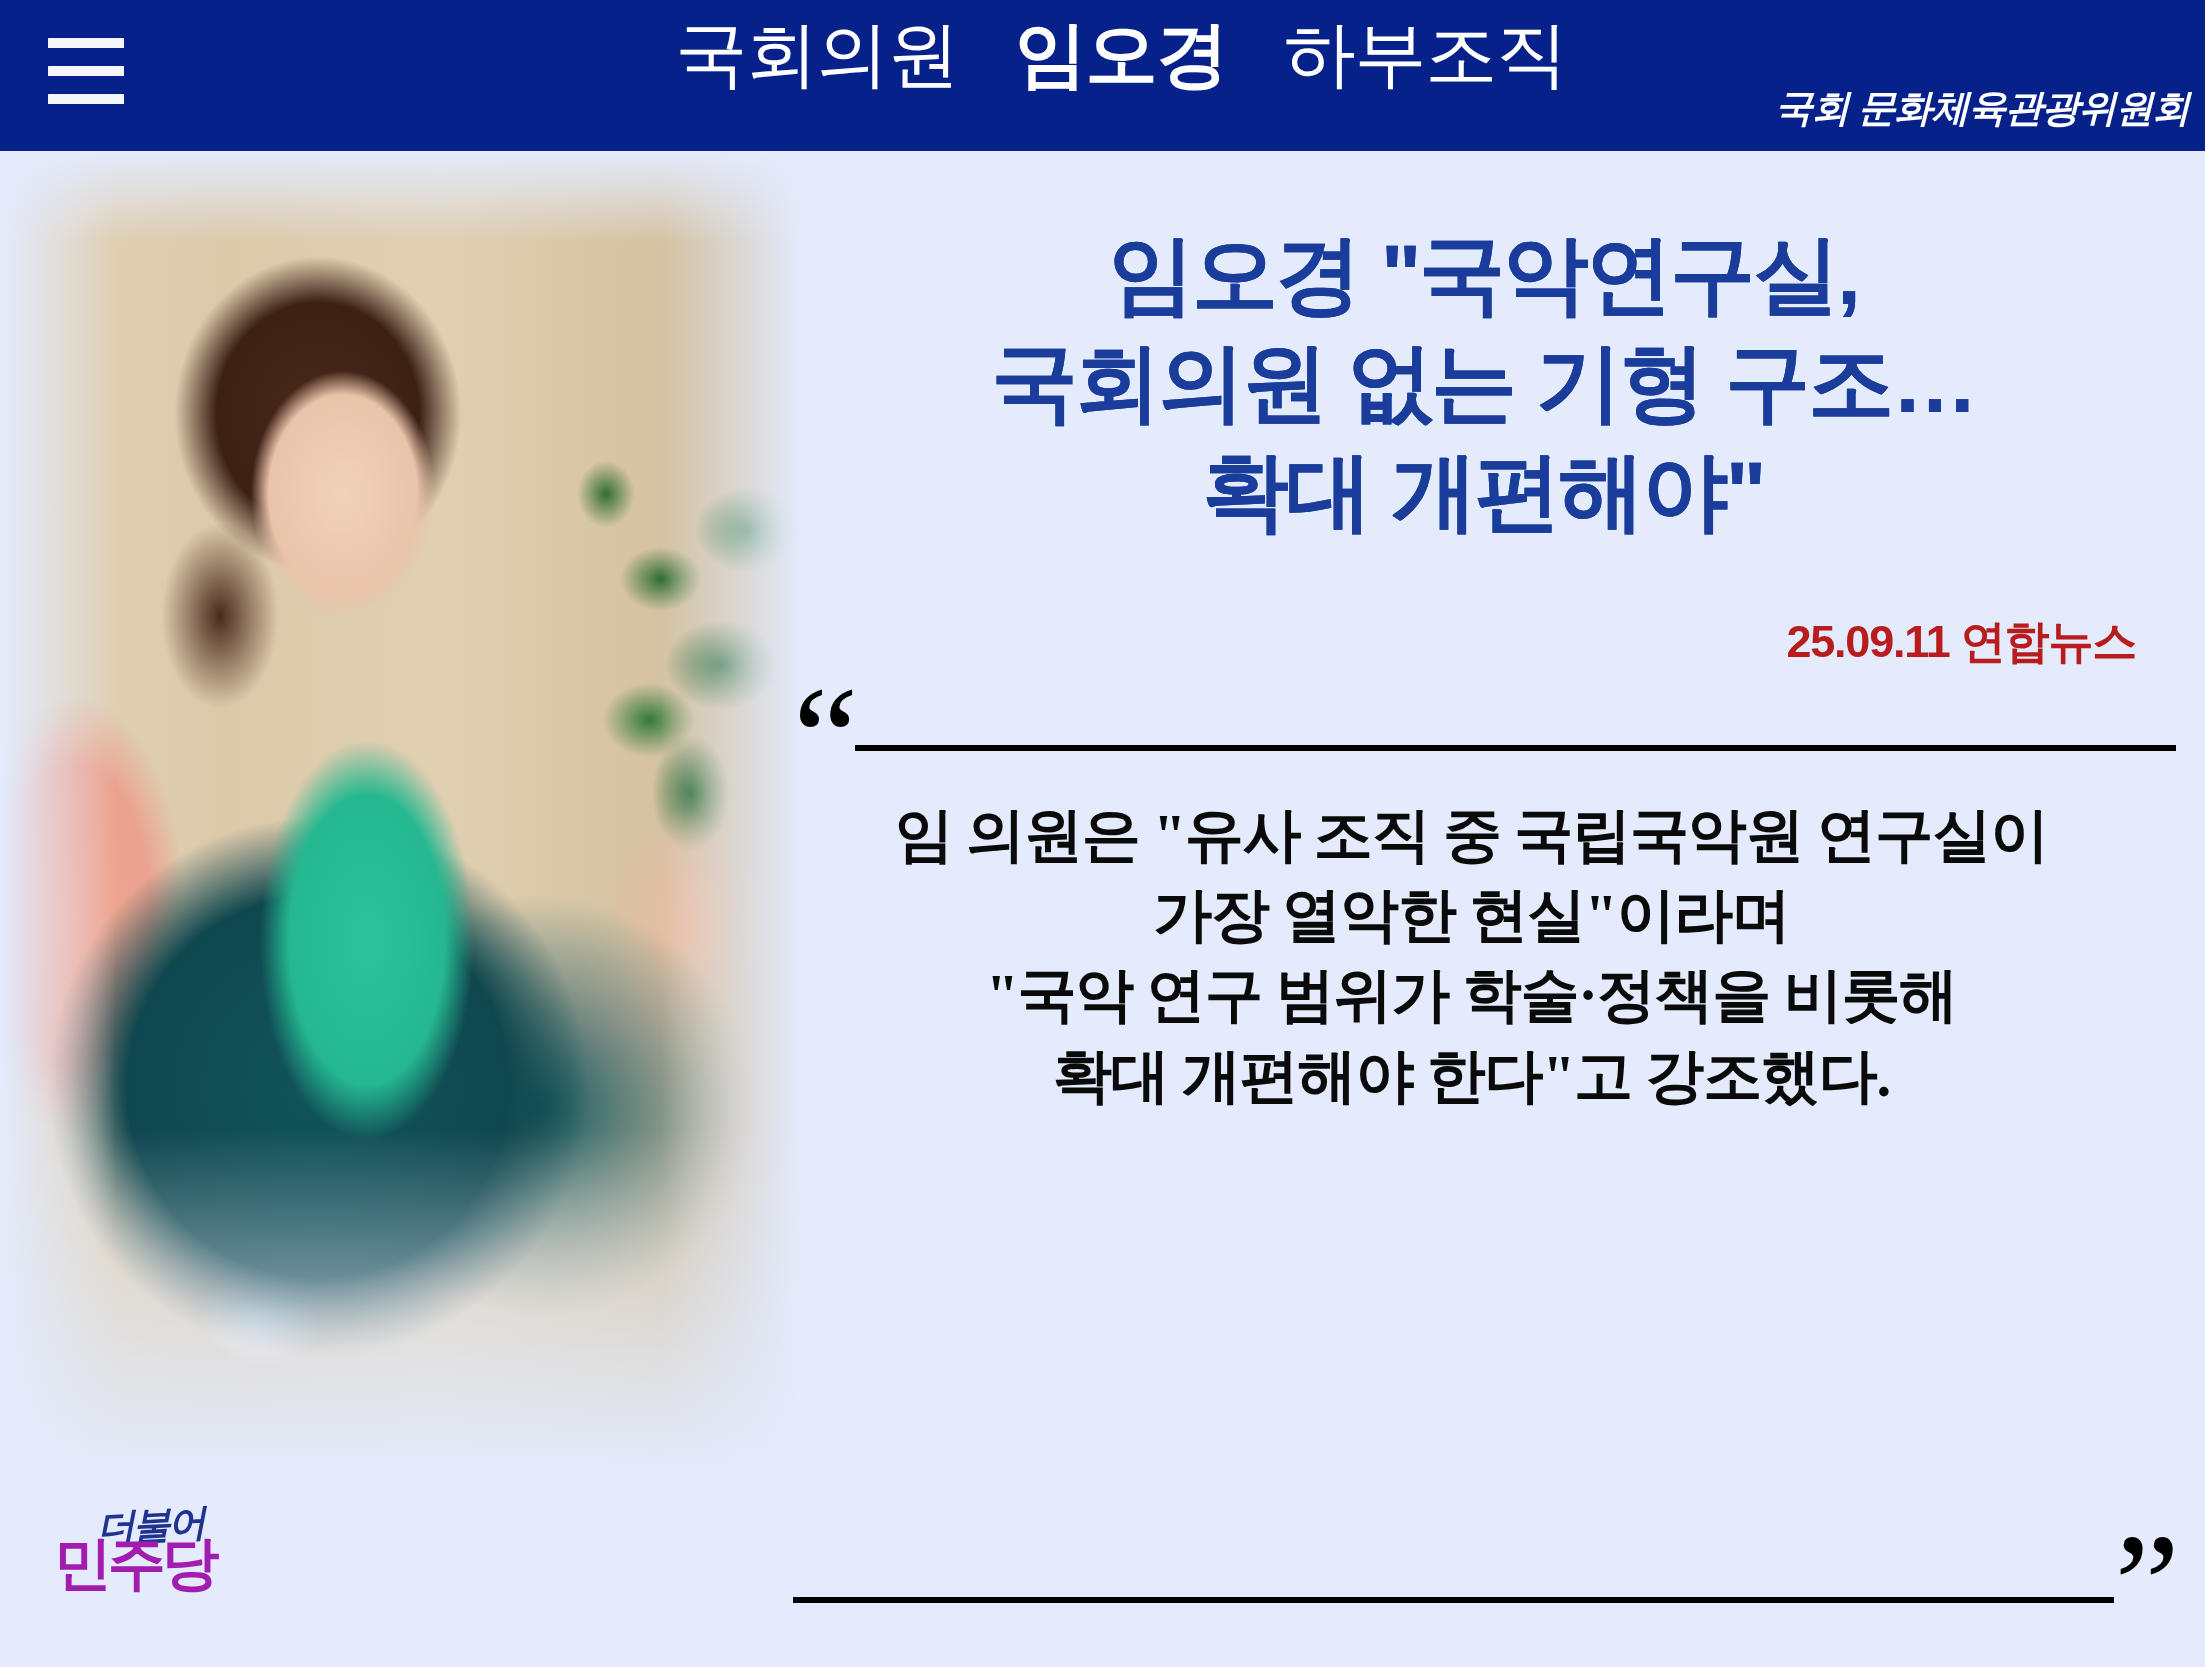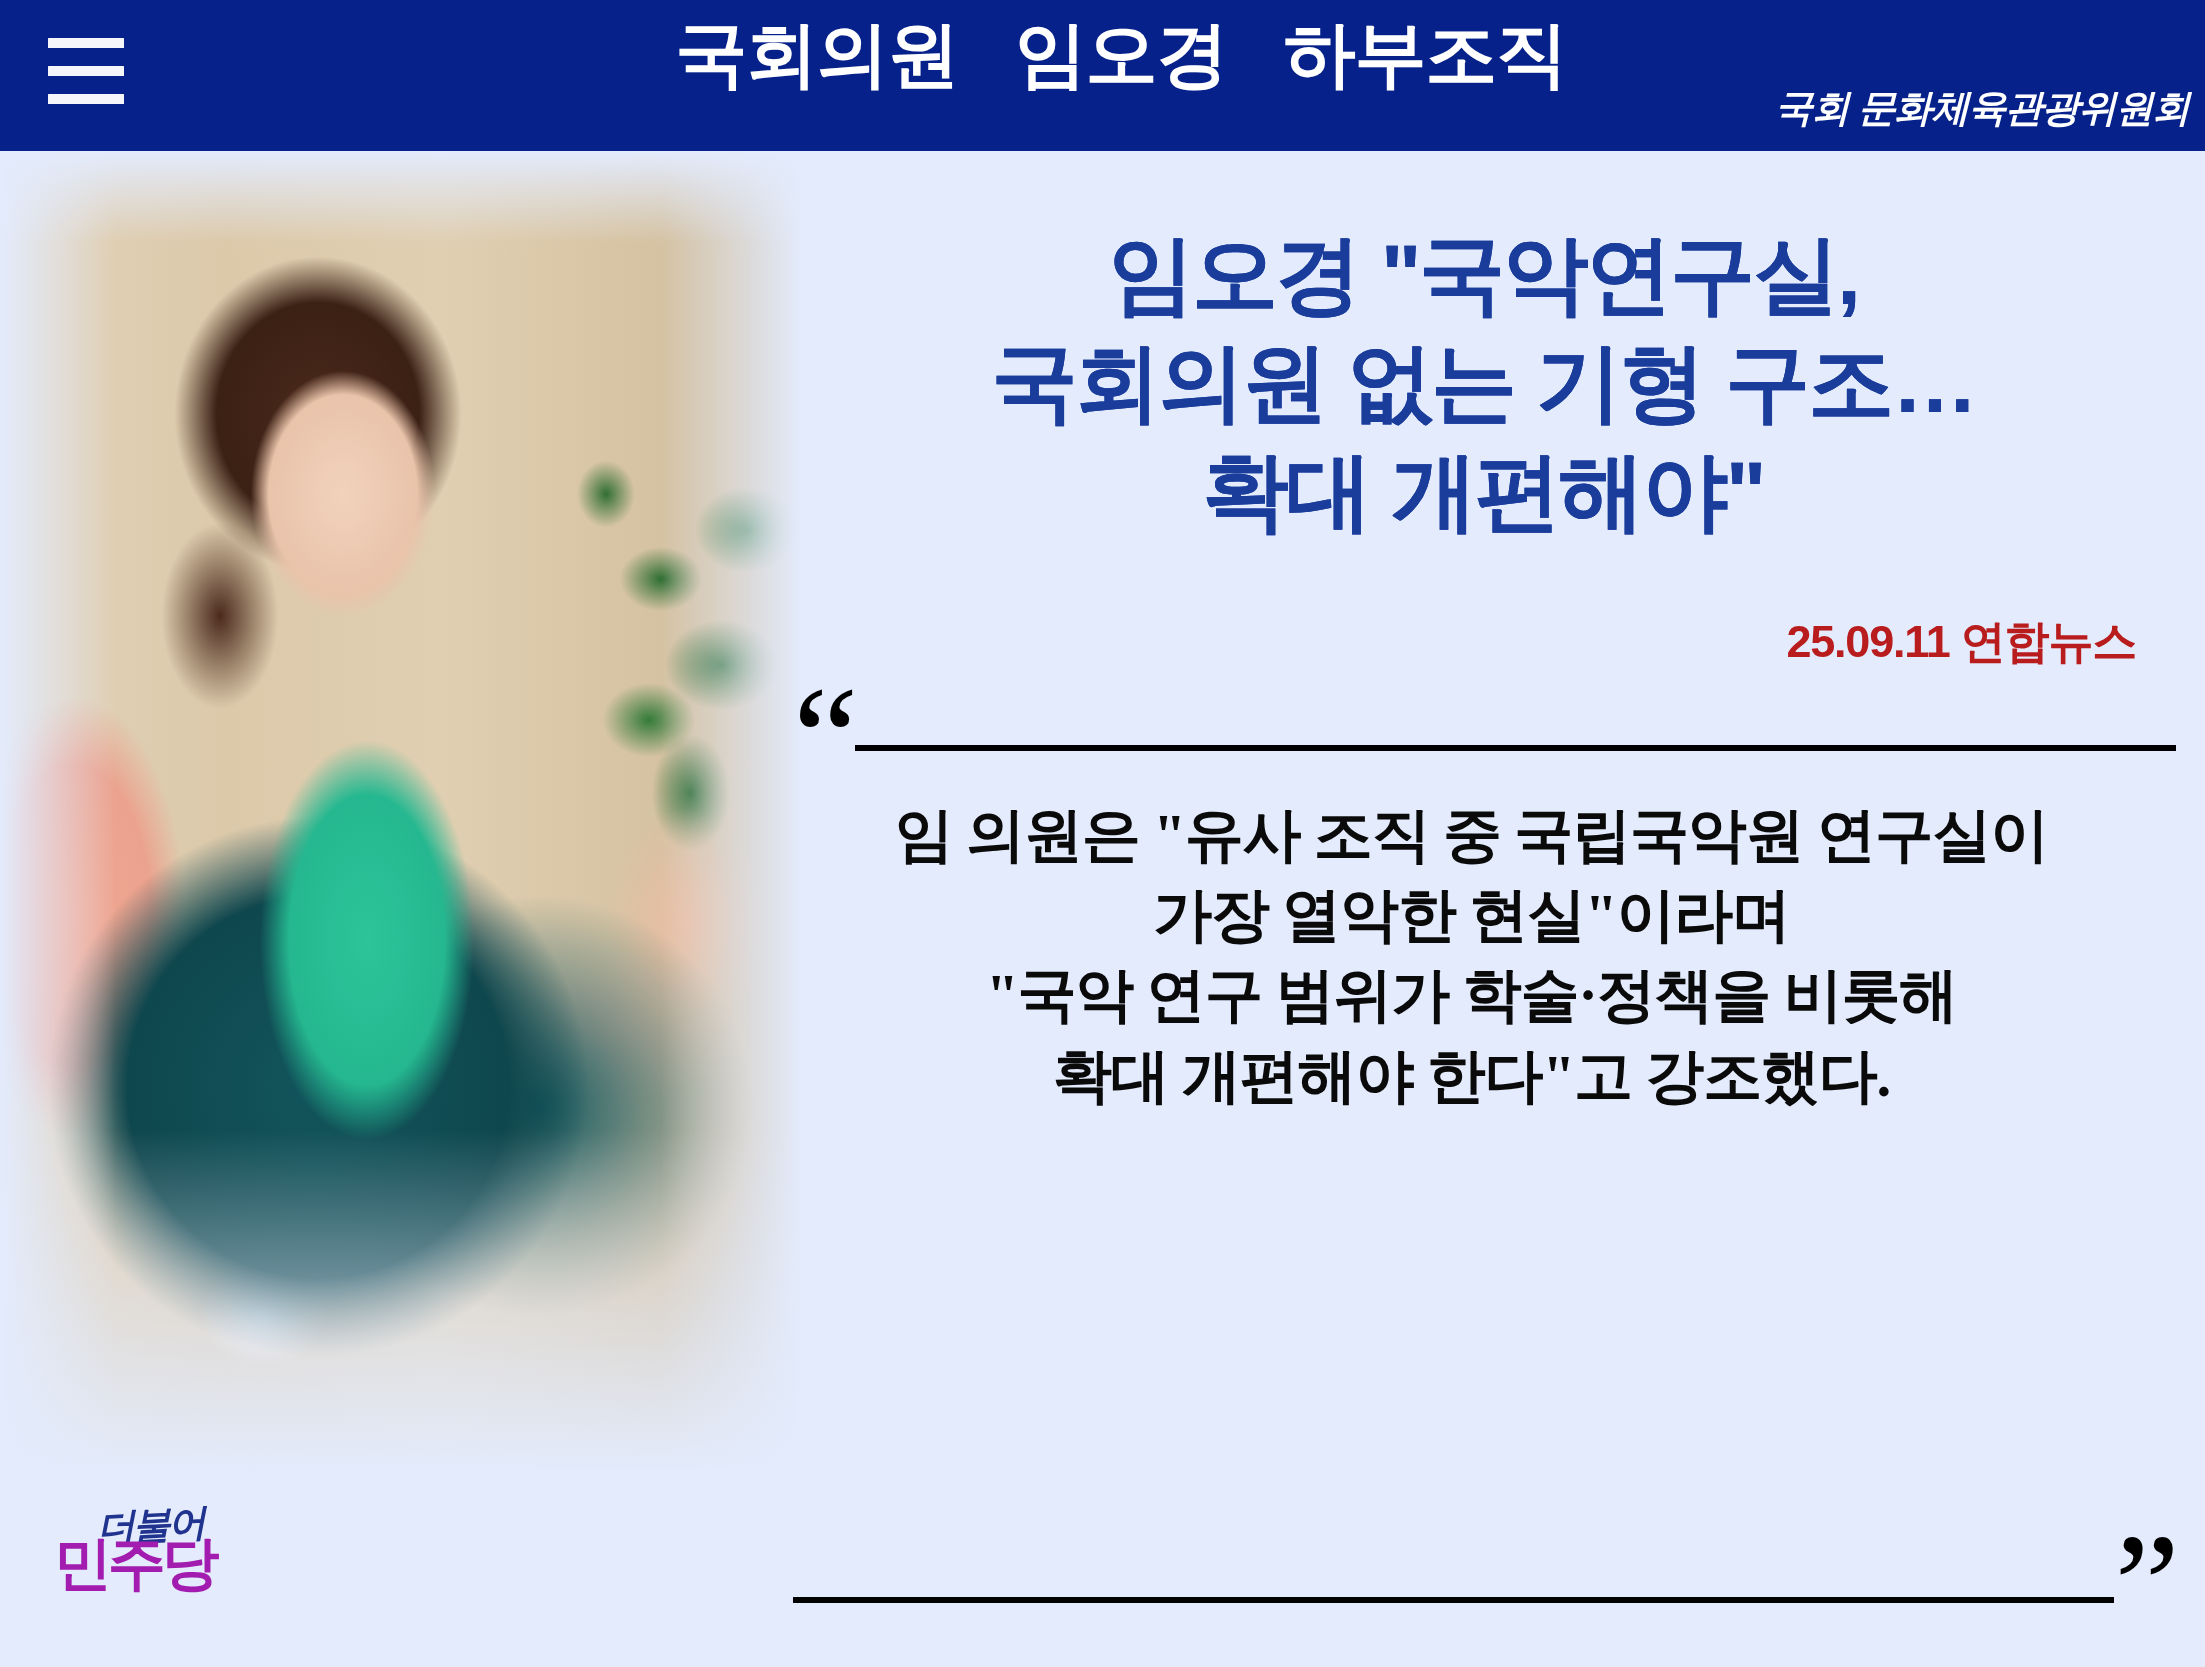--- a/index.html
+++ b/index.html
@@ -53,21 +53,21 @@
     left: 0; right: 0;
     top: 18.4px;
     text-align: center;
     color: #ffffff;
     font-size: 72px;
     line-height: 1;
     letter-spacing: -1.2px;
     white-space: nowrap;
     padding-left: 37px;
   }
-  #header-title .thin { font-weight: 700; text-align: right; }
+  #header-title .thin { font-weight: 400; text-align: right; }
   #header-title .bold { font-weight: 700; }
 
   #header-committee {
     position: absolute;
     right: 16px;
     top: 83px;
     color: #ffffff;
     font-size: 38px;
     font-weight: 700;
     letter-spacing: -1.2px;

